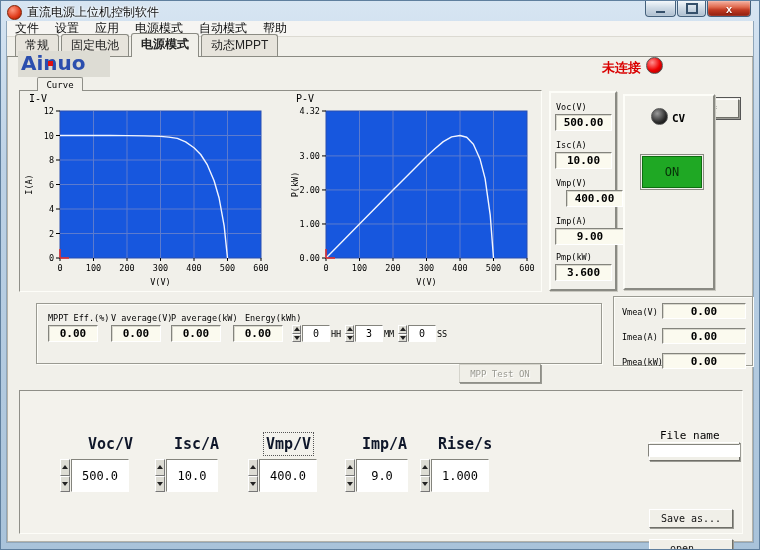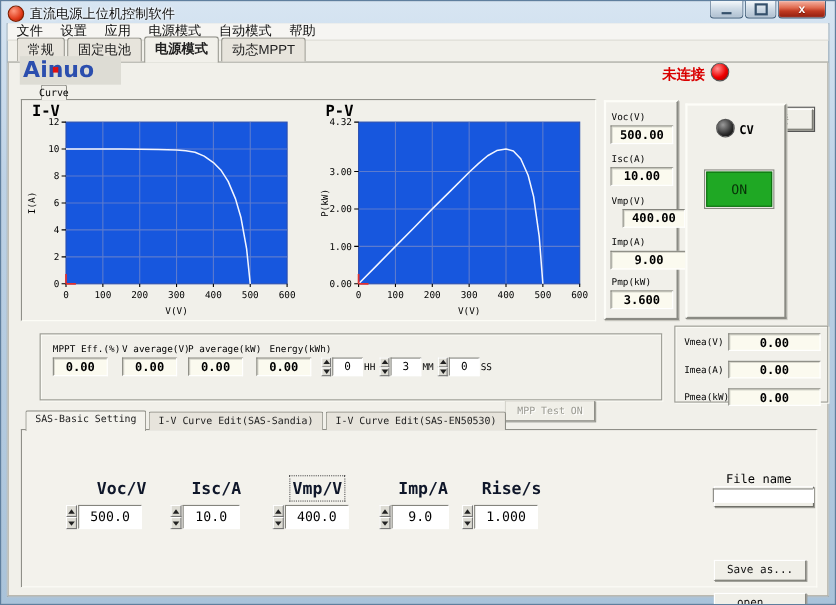--- a/index.html
+++ b/index.html
@@ -53,24 +53,24 @@
   .connect-led{right:96px;top:56px;}
   .btn{background:#f0efe8;border:1px solid;border-color:#ffffff #6f6f68 #6f6f68 #ffffff;
        box-shadow:1px 1px 0 #9a9a93;font-family:"DejaVu Sans Mono",monospace;
        font-size:11px;color:#111;display:flex;align-items:center;justify-content:center;cursor:default;margin-top:40px;}
   .connect-btn{right:20px;top:58px;width:68px;height:19px;font-family:"Liberation Sans",sans-serif;font-size:12px;
        outline:1px solid #555;outline-offset:1px;}
 
   
   .chartgroup{left:18px;top:89px;width:523px;height:202px;background:#f1f0ea;
       border:1px solid;border-color:#8f8f88 #fdfdf8 #fdfdf8 #8f8f88;}
-  .curve-tab{left:36px;top:76px;width:24px;height:14px;background:#f1f0ea;
+  .curve-tab{left:36px;top:76px;width:46px;height:14px;background:#f1f0ea;
       border:1px solid #8f8f88;border-bottom:none;border-radius:2px 2px 0 0;z-index:3;
       font-family:"DejaVu Sans Mono",monospace;font-size:9px;display:flex;align-items:center;justify-content:center;}
-  .chart-title{font-family:"DejaVu Sans Mono",monospace;font-weight:bold;font-size:14px;color:#000;text-align:center;}
+  .chart-title{font-family:"DejaVu Sans Mono",monospace;font-weight:normal;font-size:10px;color:#000;text-align:center;}
   .chart-svg{background:transparent;}
 
   
   .panel3d{background:#f1f0ea;border:2px solid;border-color:#fdfdf8 #8a8a83 #8a8a83 #fdfdf8;
            box-shadow:1px 1px 0 #c9c8c0;}
   .pvpanel{left:548px;top:90px;width:68px;height:200px;padding-left:20px;}
   .slabel{font-family:"DejaVu Sans Mono",monospace;font-size:8.5px;color:#000;white-space:nowrap;}
   .field{background:#fbfaef;border:1px solid;border-color:#84847d #ffffff #ffffff #84847d;
          box-shadow:inset 1px 1px 0 #d8d7cd;font-family:"DejaVu Sans Mono",monospace;
          font-weight:bold;font-size:11px;color:#000;display:flex;align-items:center;justify-content:center;}
@@ -103,21 +103,21 @@
   
   .btabstrip{left:22px;top:372px;height:18px;display:flex;align-items:flex-end;z-index:2;}
   .btab{font-family:"DejaVu Sans Mono",monospace;font-size:9px;color:#222;background:#e7e4dc;
         border:1px solid #8b8b83;border-bottom:none;border-radius:2px 2px 0 0;padding:3px 8px;margin-right:2px;}
   .btab.active{background:#f3f2ec;padding-bottom:5px;margin-bottom:-1px;}
   .bottompanel{left:18px;top:389px;width:724px;height:144px;background:#f3f2ec;
         border:1px solid;border-color:#8f8f88 #fdfdf8 #fdfdf8 #8f8f88;}
 
   .big-label{font-family:"DejaVu Sans Mono",monospace;font-weight:bold;font-size:15px;color:#0f172a;}
   .focus-dotted{outline:1px dotted #555;outline-offset:2px;}
-  .bigspin{height:22px;}
+  .bigspin{height:33px;}
   .bigspin .spin-btns{width:10px;}
   .bigspin .spin-box{font-size:12px;}
 
   .file-label{font-family:"DejaVu Sans Mono",monospace;font-size:11px;}
   .file-input{background:#fff;border:1px solid;border-color:#84847d #ffffff #ffffff #84847d;
       font-family:"DejaVu Sans Mono",monospace;font-size:11px;padding:0 3px;}
 </style>
 </head>
 <body>
 
@@ -330,25 +330,20 @@
 
   <div class="abs groove meagroup">
     <div class="abs slabel" style="left:8px;top:10px;">Vmea(V)</div>
     <div class="abs field" style="left:48px;top:6px;width:84px;height:16px;">0.00</div>
     <div class="abs slabel" style="left:8px;top:35px;text-align:right;">Imea(A)</div>
     <div class="abs field" style="left:48px;top:31px;width:84px;height:16px;">0.00</div>
     <div class="abs slabel" style="left:8px;top:60px;">Pmea(kW)</div>
     <div class="abs field" style="left:48px;top:56px;width:84px;height:16px;">0.00</div>
   </div>
 
-  <div class="abs btabstrip">
-    <span class="btab active">SAS-Basic Setting</span>
-    <span class="btab">I-V Curve Edit(SAS-Sandia)</span>
-    <span class="btab">I-V Curve Edit(SAS-EN50530)</span>
-  </div>
 
   <div class="abs bottompanel">
     <div class="abs big-label" style="left:68px;top:44px;">Voc/V</div>
     <div class="abs spin bigspin" style="left:40px;top:68px;">
       <span class="spin-btns">
         <span>
             <i class="tri-up"></i>
           </span>
         <span>
             <i class="tri-dn"></i>

